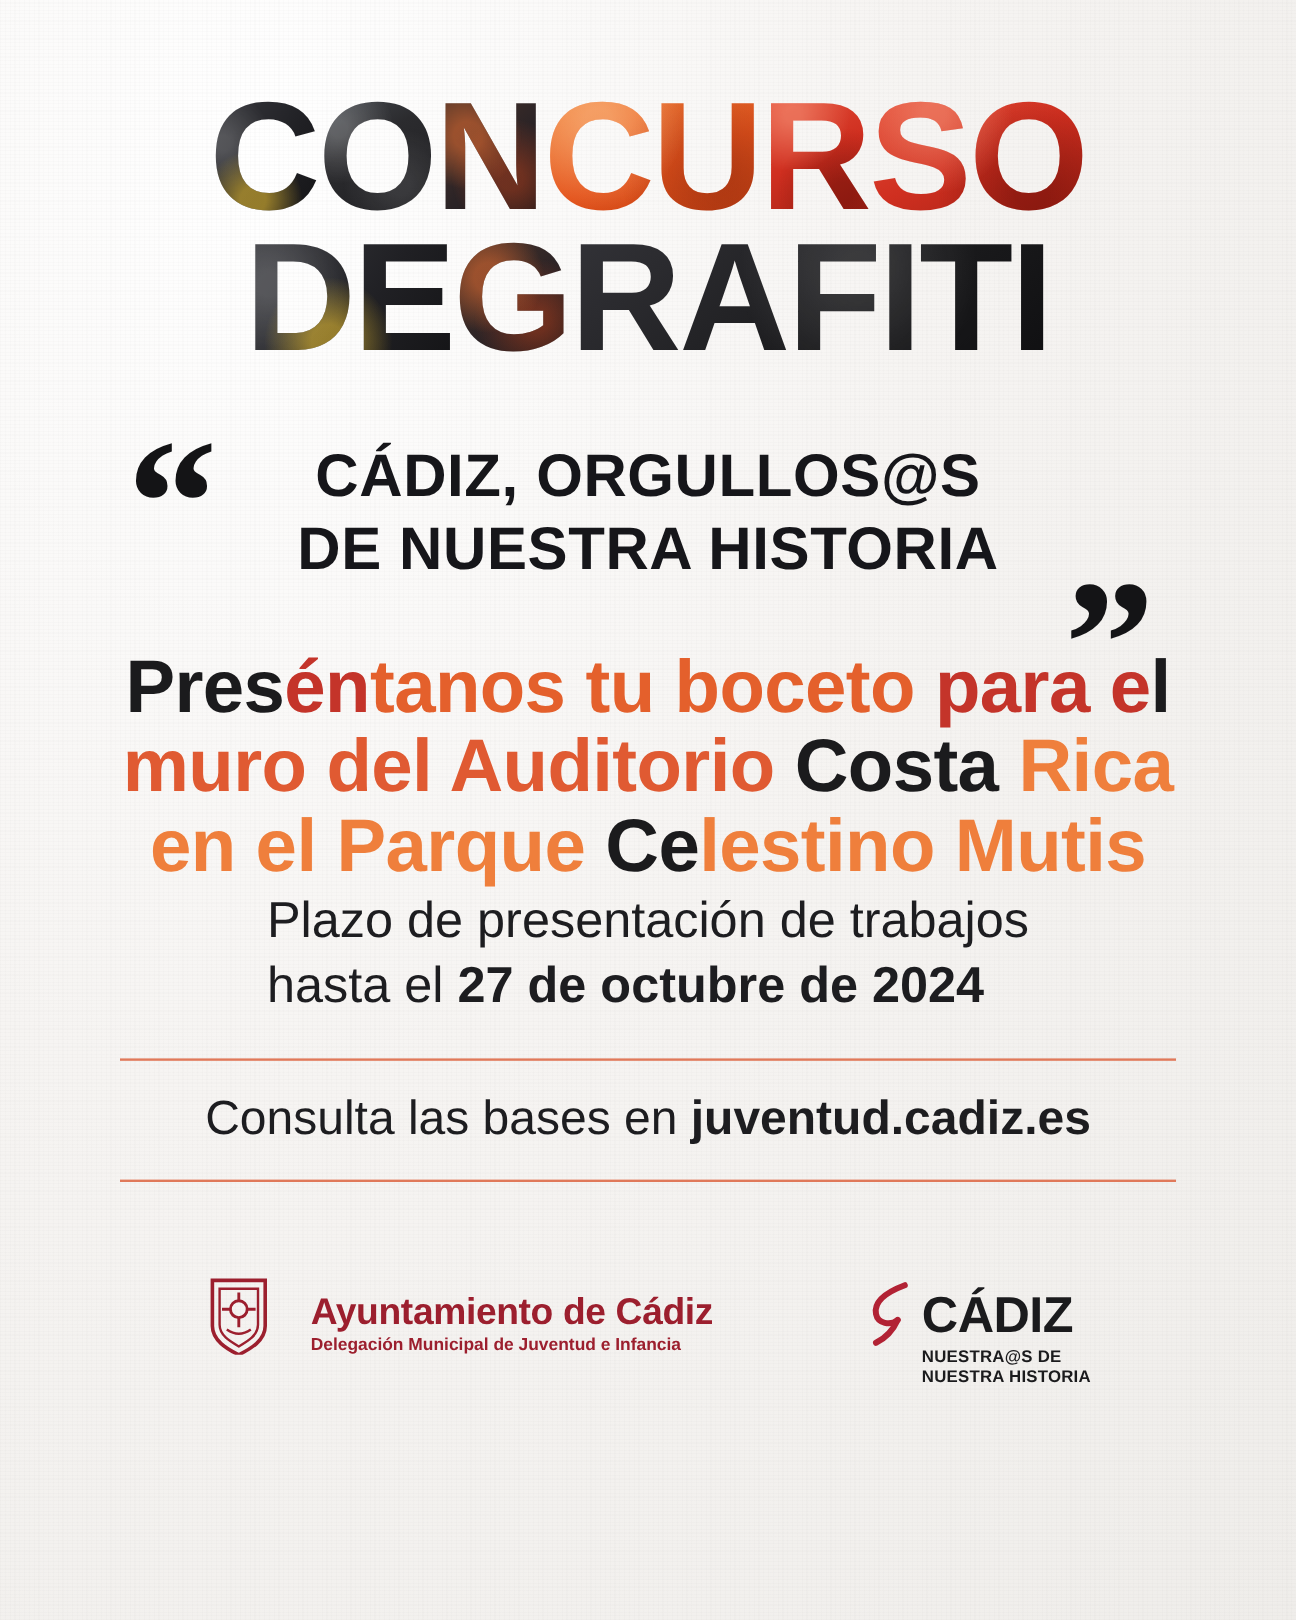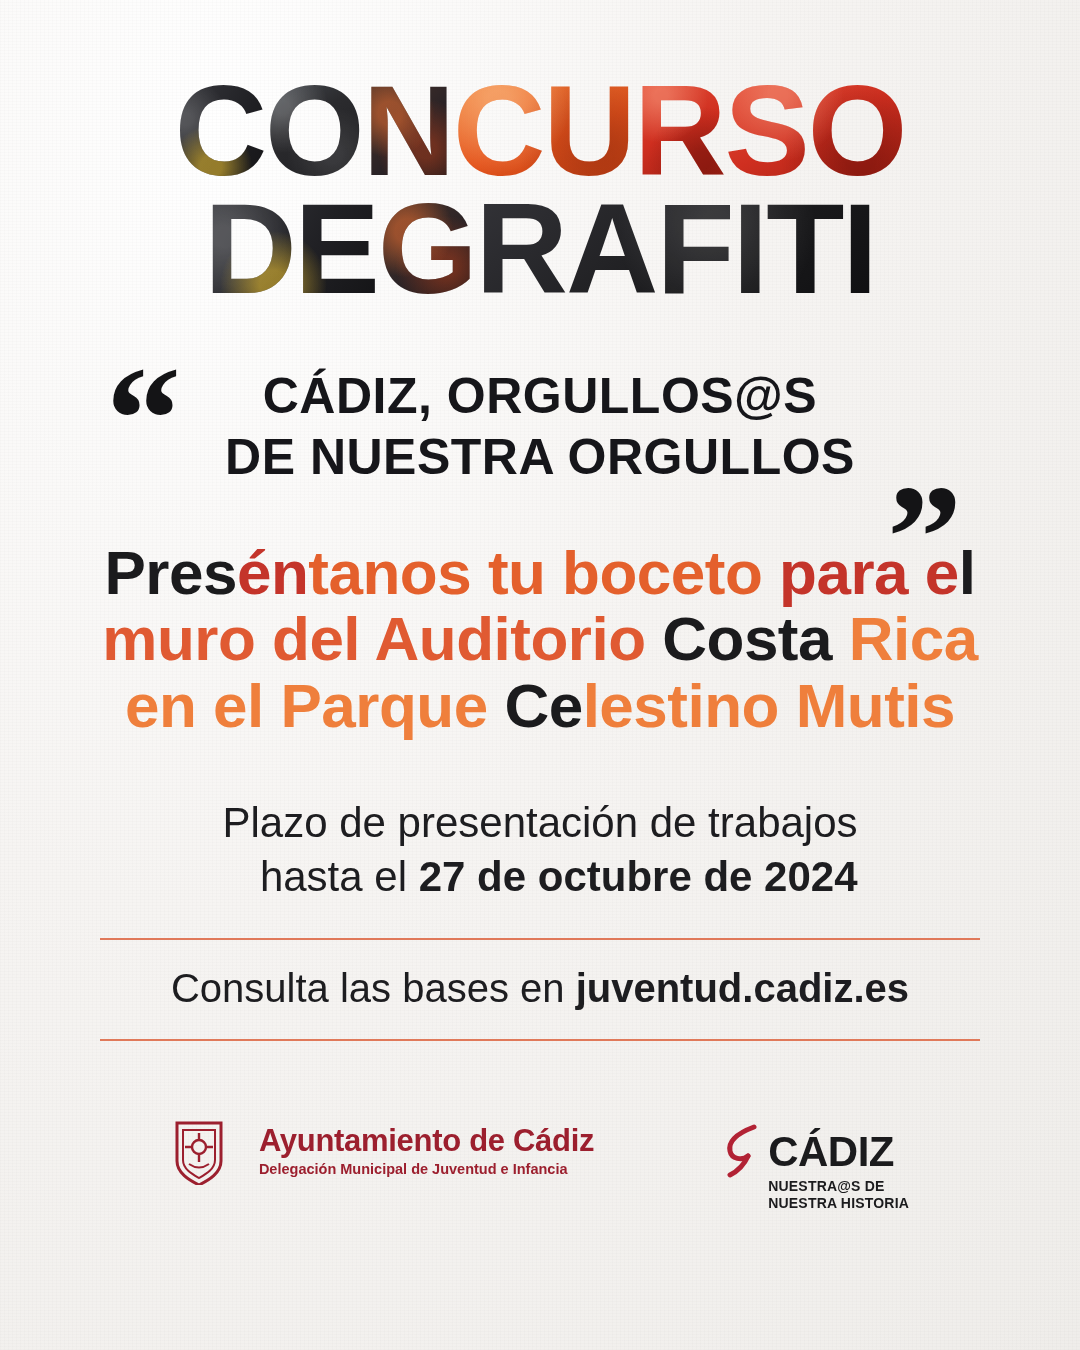--- a/index.html
+++ b/index.html
@@ -157,22 +157,21 @@
     font-size: 62px;
     font-weight: bold;
     line-height: 1.08;
     letter-spacing: -0.5px;
     z-index: 2;
   }
   .headline .seg { display: inline; }
 
   
   .deadline {
-    margin-top: 56px;
-    text-align: right;
+    text-align: left;
     font-size: 42px;
     color: #1d1d20;
     line-height: 1.28;
     font-weight: normal;
     z-index: 2;
   }
   .deadline b { font-weight: bold; }
 
   
   .rules-wrap {
@@ -195,21 +194,21 @@
     margin-top: 48px;
     width: 880px;
     display: flex;
     align-items: center;
     justify-content: center;
     gap: 130px;
     z-index: 2;
   }
   .logo-ayto {
     display: flex;
-    align-items: center;
+    align-items: flex-end;
     gap: 32px;
   }
   .crest {
     width: 56px;
     height: 68px;
     flex: 0 0 auto;
   }
   .ayto-text {
     text-align: left;
     line-height: 1.05;
@@ -267,21 +266,21 @@
     <span class="title-line">
       <span class="seg tex-asphalt">DE </span><span class="seg tex-rust">G</span><span class="seg tex-black">RAFITI</span>
     </span>
   </div>
 
   <div class="quote-block">
     <span class="quote-mark quote-open">“</span>
     <span class="quote-mark quote-close">”</span>
     <div class="quote-text">
       <div>CÁDIZ, ORGULLOS@S</div>
-      <div>DE NUESTRA ORGULLOS</div>
+      <div>DE NUESTRA HISTORIA</div>
     </div>
   </div>
 
   <div class="headline">
     <span class="seg" style="color:#1b1b1d">Pres</span><span class="seg" style="color:#c4342a">én</span><span class="seg" style="color:#e4602c">tanos tu boceto</span> <span class="seg" style="color:#c4342a">para e</span><span class="seg" style="color:#1b1b1d">l </span><span class="seg" style="color:#e05a32">muro del Auditorio</span> <span class="seg" style="color:#1b1b1d">Costa</span> <span class="seg" style="color:#ef7f3c">Rica en el Parque</span> <span class="seg" style="color:#1b1b1d">Ce</span><span class="seg" style="color:#ef7f3c">lestino Mutis</span>
   </div>
 
   <div class="deadline">
     <div>Plazo de presentación de trabajos</div>
     <div><span>hasta el </span><b>27 de octubre de 2024</b></div>

